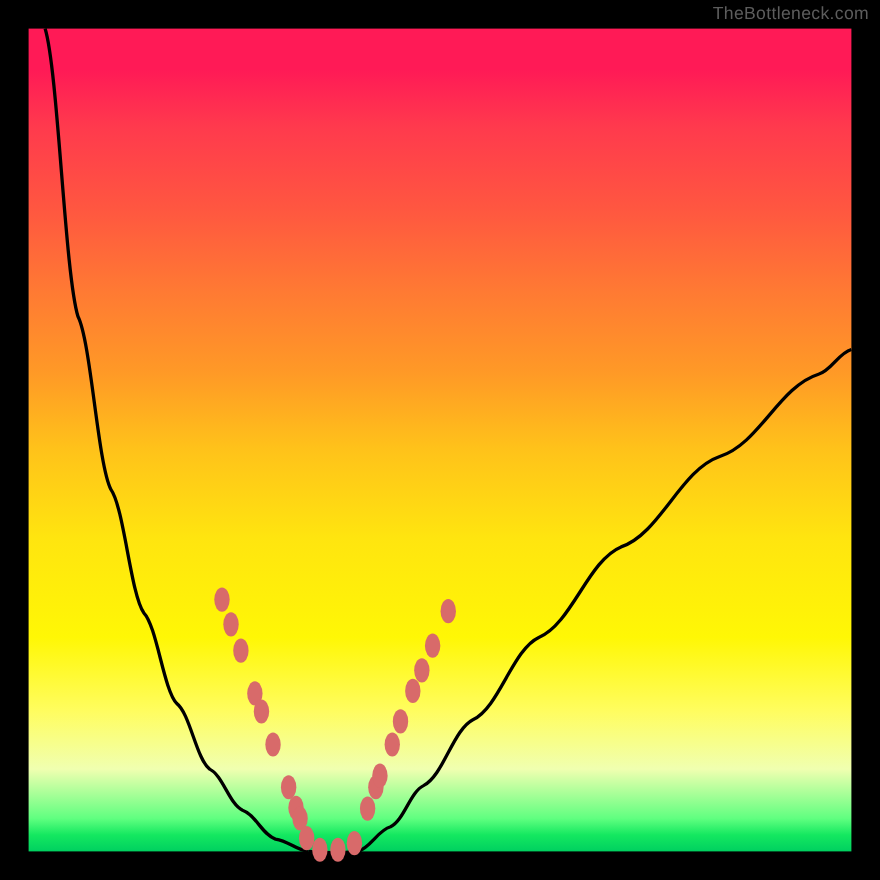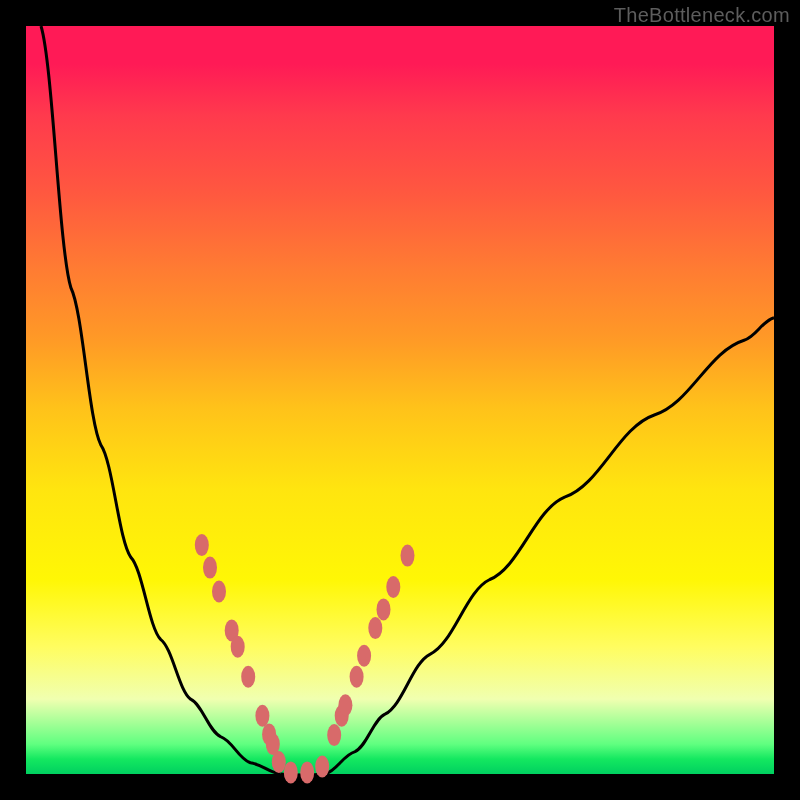--- a/index.html
+++ b/index.html
@@ -39,21 +39,21 @@
       #60ff80 96%,
       #14e860 98%,
       #00d060 100%
     );
   }
   .watermark {
     position: absolute;
     top: 4px;
     right: 10px;
     color: #5d5d5d;
-    font-size: 20px;
+    font-size: 16px;
     letter-spacing: 0.3px;
     user-select: none;
   }
   svg.curve {
     position: absolute;
     left: 0;
     top: 0;
     width: 748px;
     height: 748px;
     overflow: visible;

